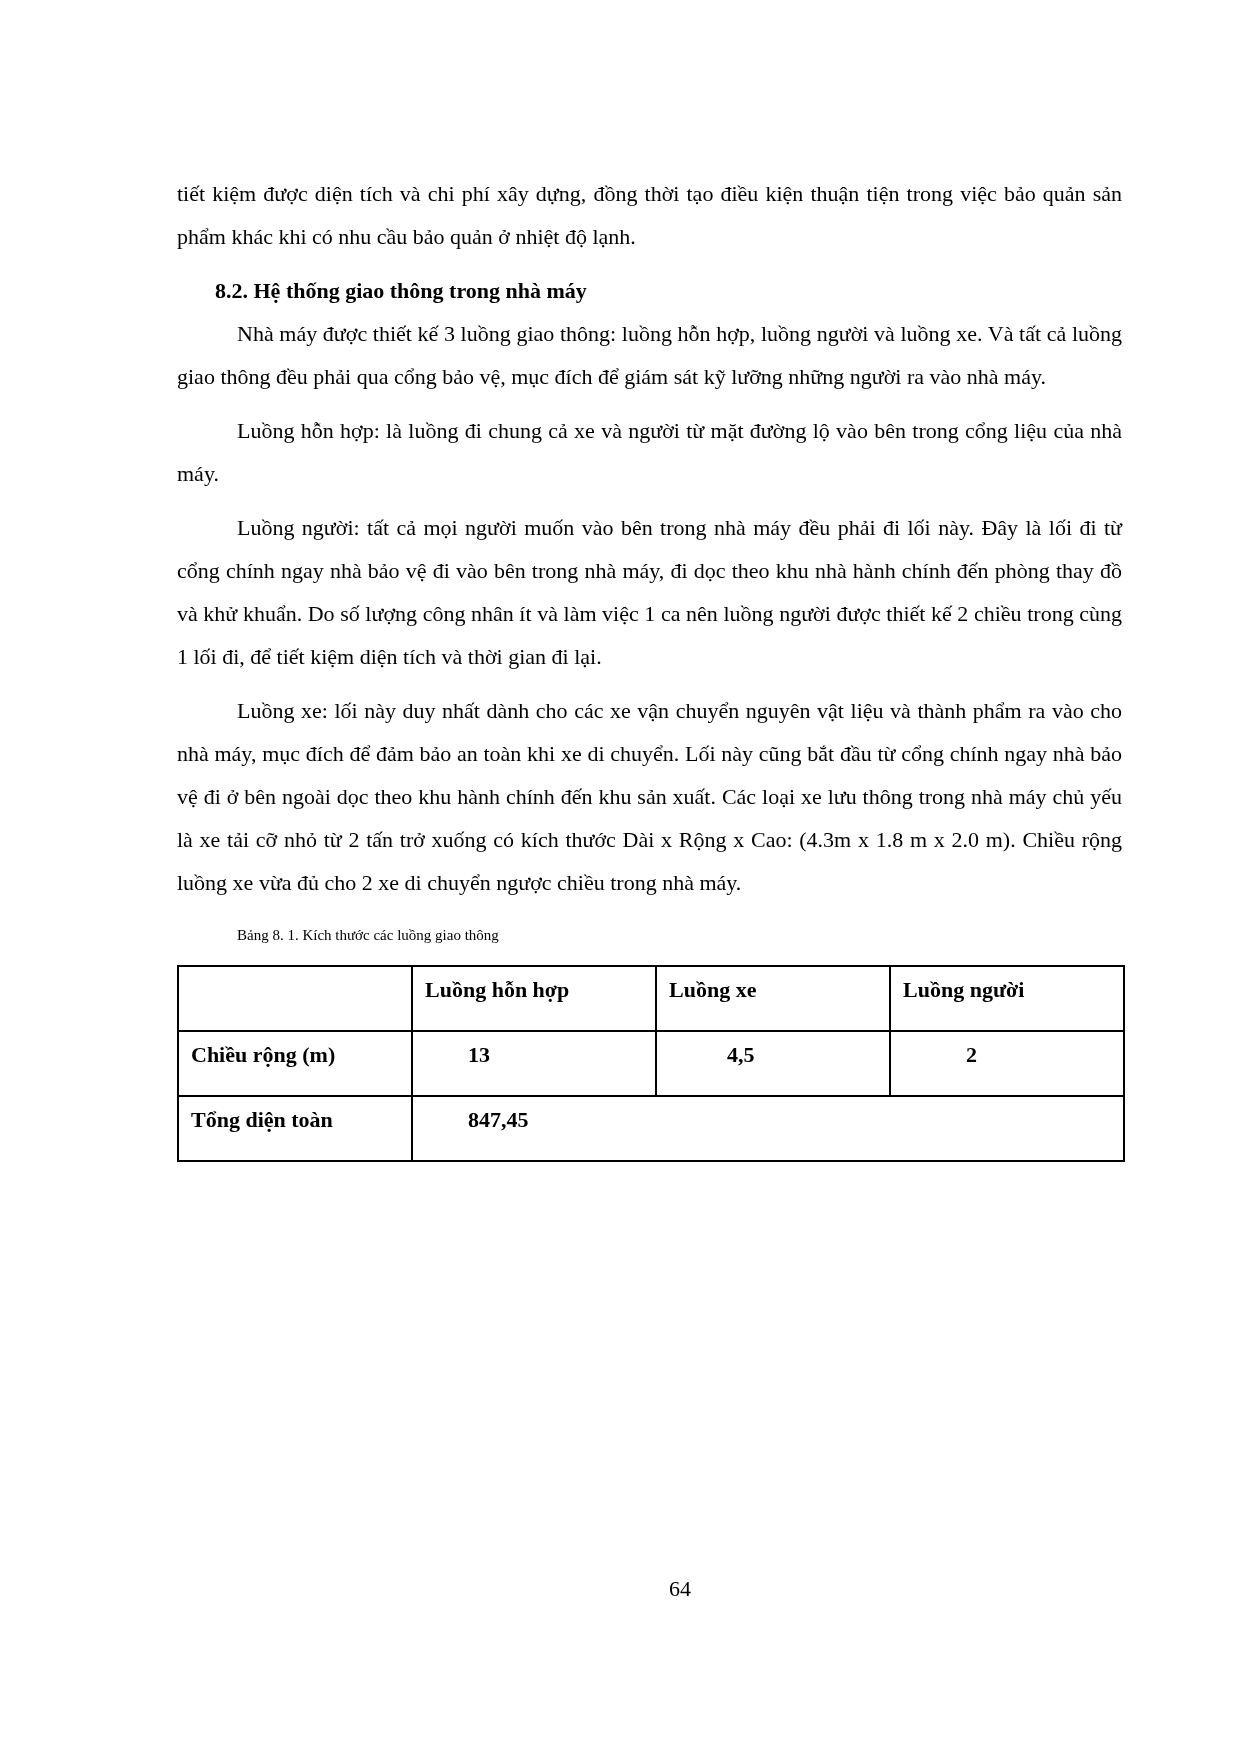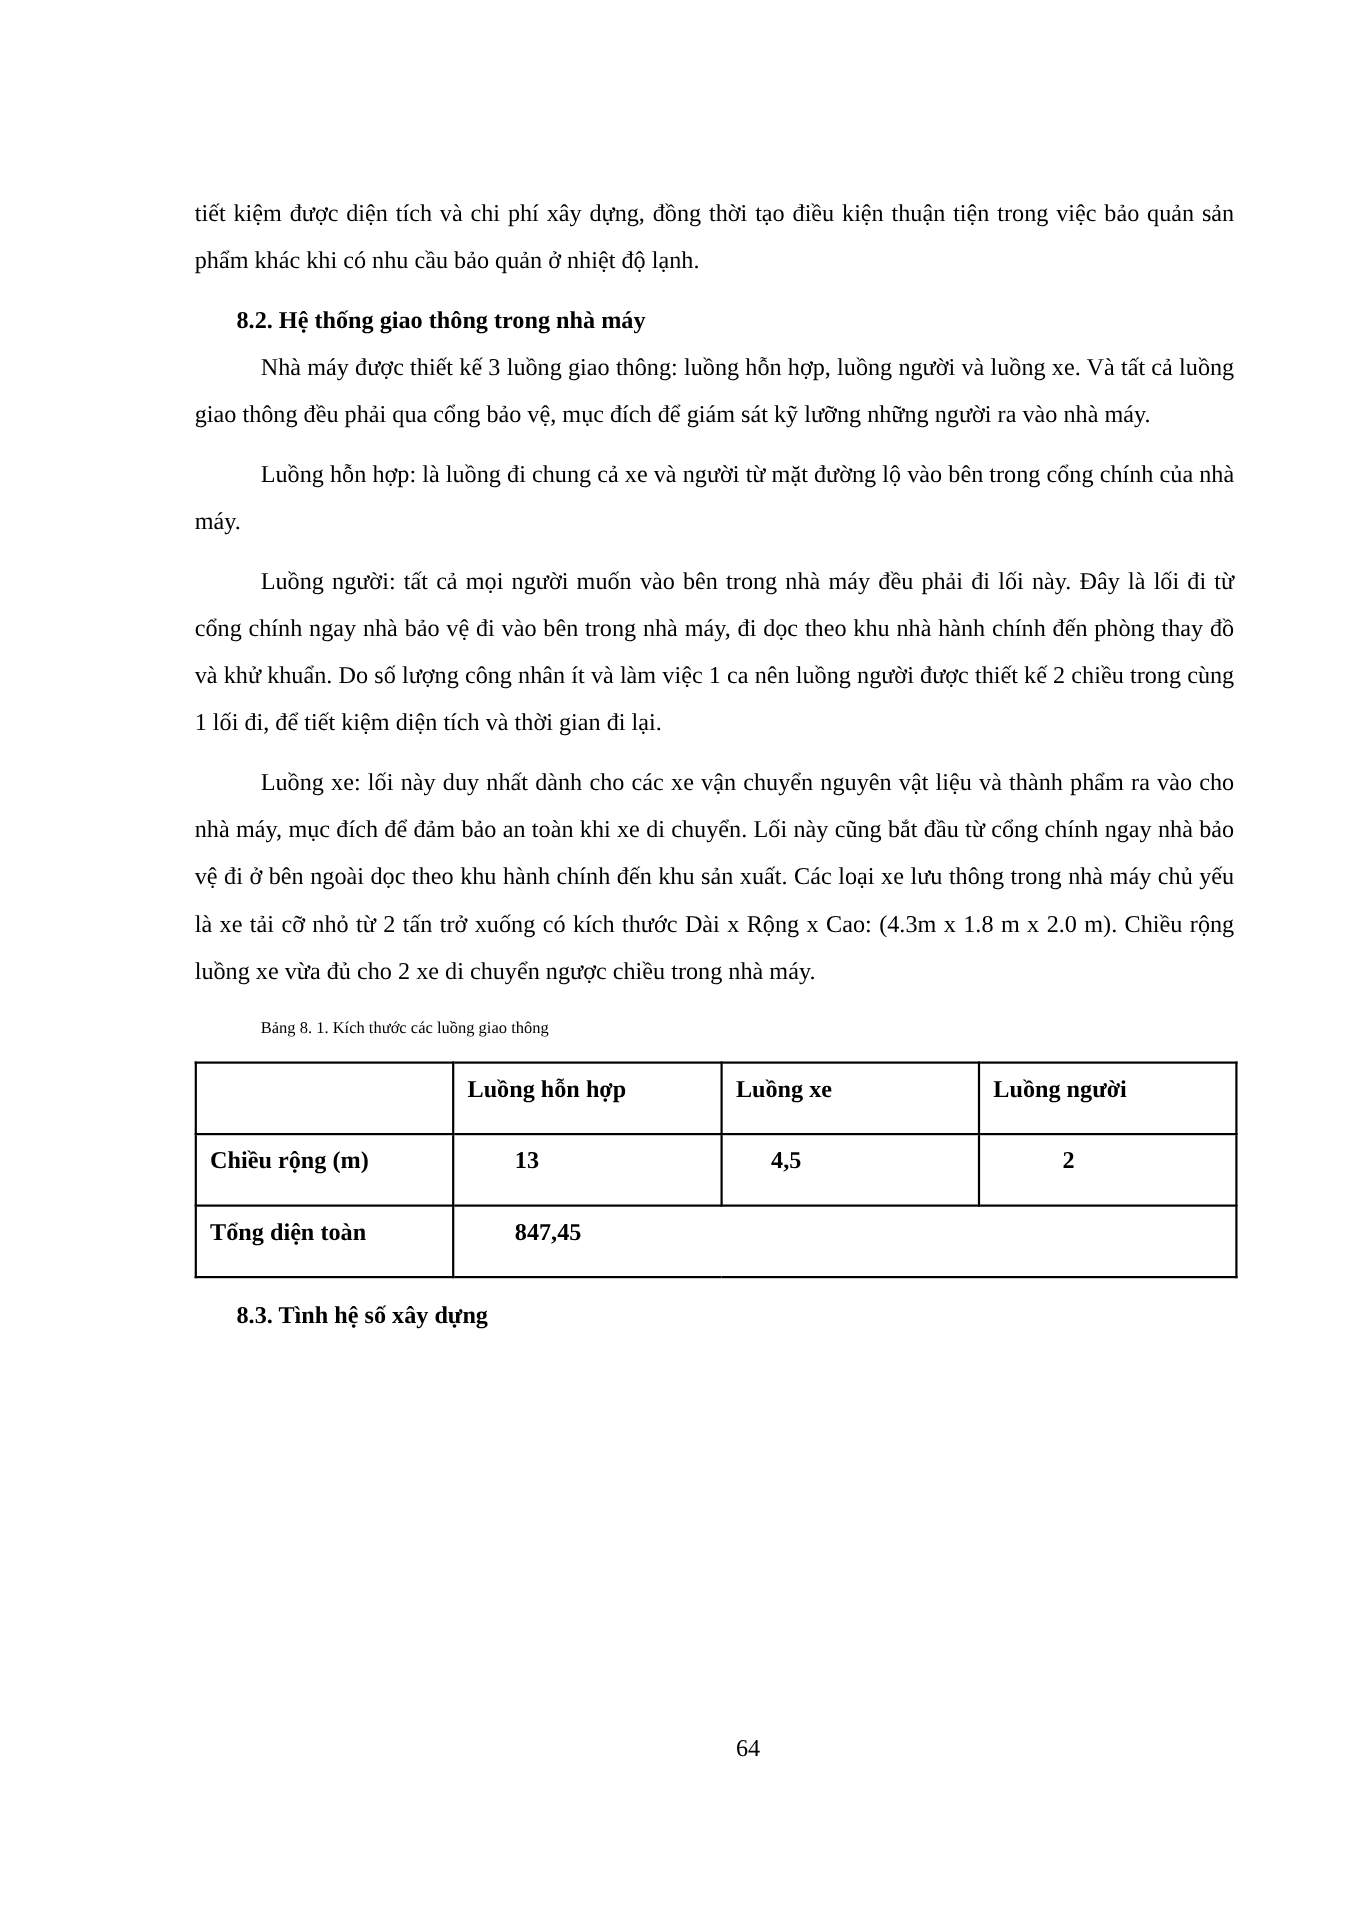--- a/index.html
+++ b/index.html
@@ -11,40 +11,40 @@
   p.indent { text-indent: 60px; }
   .gap { margin-top: 11px; }
   h2 { margin: 0; font-size: 22px; line-height: 43px; font-weight: bold; padding-left: 38px; }
   .h82 { margin-top: 11px; }
   .caption { font-size: 15px; line-height: 20px; padding-left: 60px; margin-top: 21px; }
   table { border-collapse: collapse; width: 946px; margin-top: 20px; table-layout: fixed; }
   td { border: 2px solid #000; height: 65px; font-size: 22px; vertical-align: top;
        padding: 10px 12px 0 12px; box-sizing: border-box; font-weight: bold; }
   td.b { font-weight: bold; margin-top: 36px; }
   td.num { padding-left: 55px; }
-  td.num2 { padding-left: 44px; }
+  td.num2 { padding-left: 70px; }
   td.num3 { padding-left: 75px; }
   .after-table { margin-top: 12px; }
   .h83 { margin-top: 12px; }
   .pagenum { position: absolute; left: 0; width: 1360px; top: 1574px; text-align: center;
              font-size: 22px; line-height: 30px; }
 </style>
 </head>
 <body>
 
 <div class="page">
   <div class="content">
 
     <p>tiết kiệm được diện tích và chi phí xây dựng, đồng thời tạo điều kiện thuận tiện trong việc bảo quản sản phẩm khác khi có nhu cầu bảo quản ở nhiệt độ lạnh.</p>
 
     <h2 class="h82">8.2. Hệ thống giao thông trong nhà máy</h2>
 
     <p class="indent">Nhà máy được thiết kế 3 luồng giao thông: luồng hỗn hợp, luồng người và luồng xe. Và tất cả luồng giao thông đều phải qua cổng bảo vệ, mục đích để giám sát kỹ lưỡng những người ra vào nhà máy.</p>
 
-    <p class="indent gap">Luồng hỗn hợp: là luồng đi chung cả xe và người từ mặt đường lộ vào bên trong cổng chính của nhà máy.</p>
+    <p class="indent gap">Luồng hỗn hợp: là luồng đi chung cả xe và người từ mặt đường lộ vào bên trong cổng liệu của nhà máy.</p>
 
     <p class="indent gap">Luồng người: tất cả mọi người muốn vào bên trong nhà máy đều phải đi lối này. Đây là lối đi từ cổng chính ngay nhà bảo vệ đi vào bên trong nhà máy, đi dọc theo khu nhà hành chính đến phòng thay đồ và khử khuẩn. Do số lượng công nhân ít và làm việc 1 ca nên luồng người được thiết kế 2 chiều trong cùng 1 lối đi, để tiết kiệm diện tích và thời gian đi lại.</p>
 
     <p class="indent gap">Luồng xe: lối này duy nhất dành cho các xe vận chuyển nguyên vật liệu và thành phẩm ra vào cho nhà máy, mục đích để đảm bảo an toàn khi xe di chuyển. Lối này cũng bắt đầu từ cổng chính ngay nhà bảo vệ đi ở bên ngoài dọc theo khu hành chính đến khu sản xuất. Các loại xe lưu thông trong nhà máy chủ yếu là xe tải cỡ nhỏ từ 2 tấn trở xuống có kích thước Dài x Rộng x Cao: (4.3m x 1.8 m x 2.0 m). Chiều rộng luồng xe vừa đủ cho 2 xe di chuyển ngược chiều trong nhà máy.</p>
 
     <div class="caption">Bảng 8. 1. Kích thước các luồng giao thông</div>
 
     <table>
       <colgroup>
         <col style="width:234px">
@@ -66,17 +66,16 @@
         <td class="num3">2</td>
       </tr>
       <tr>
         <td class="b">Tổng diện toàn</td>
         <td class="b num" colspan="3">847,45</td>
       </tr>
     </tbody>
       </table>
 
 
-    <h2 class="h83">8.3. Tình hệ số xây dựng</h2>
   </div>
 
   <div class="pagenum">64</div>
 </div>
 
 </body></html>

